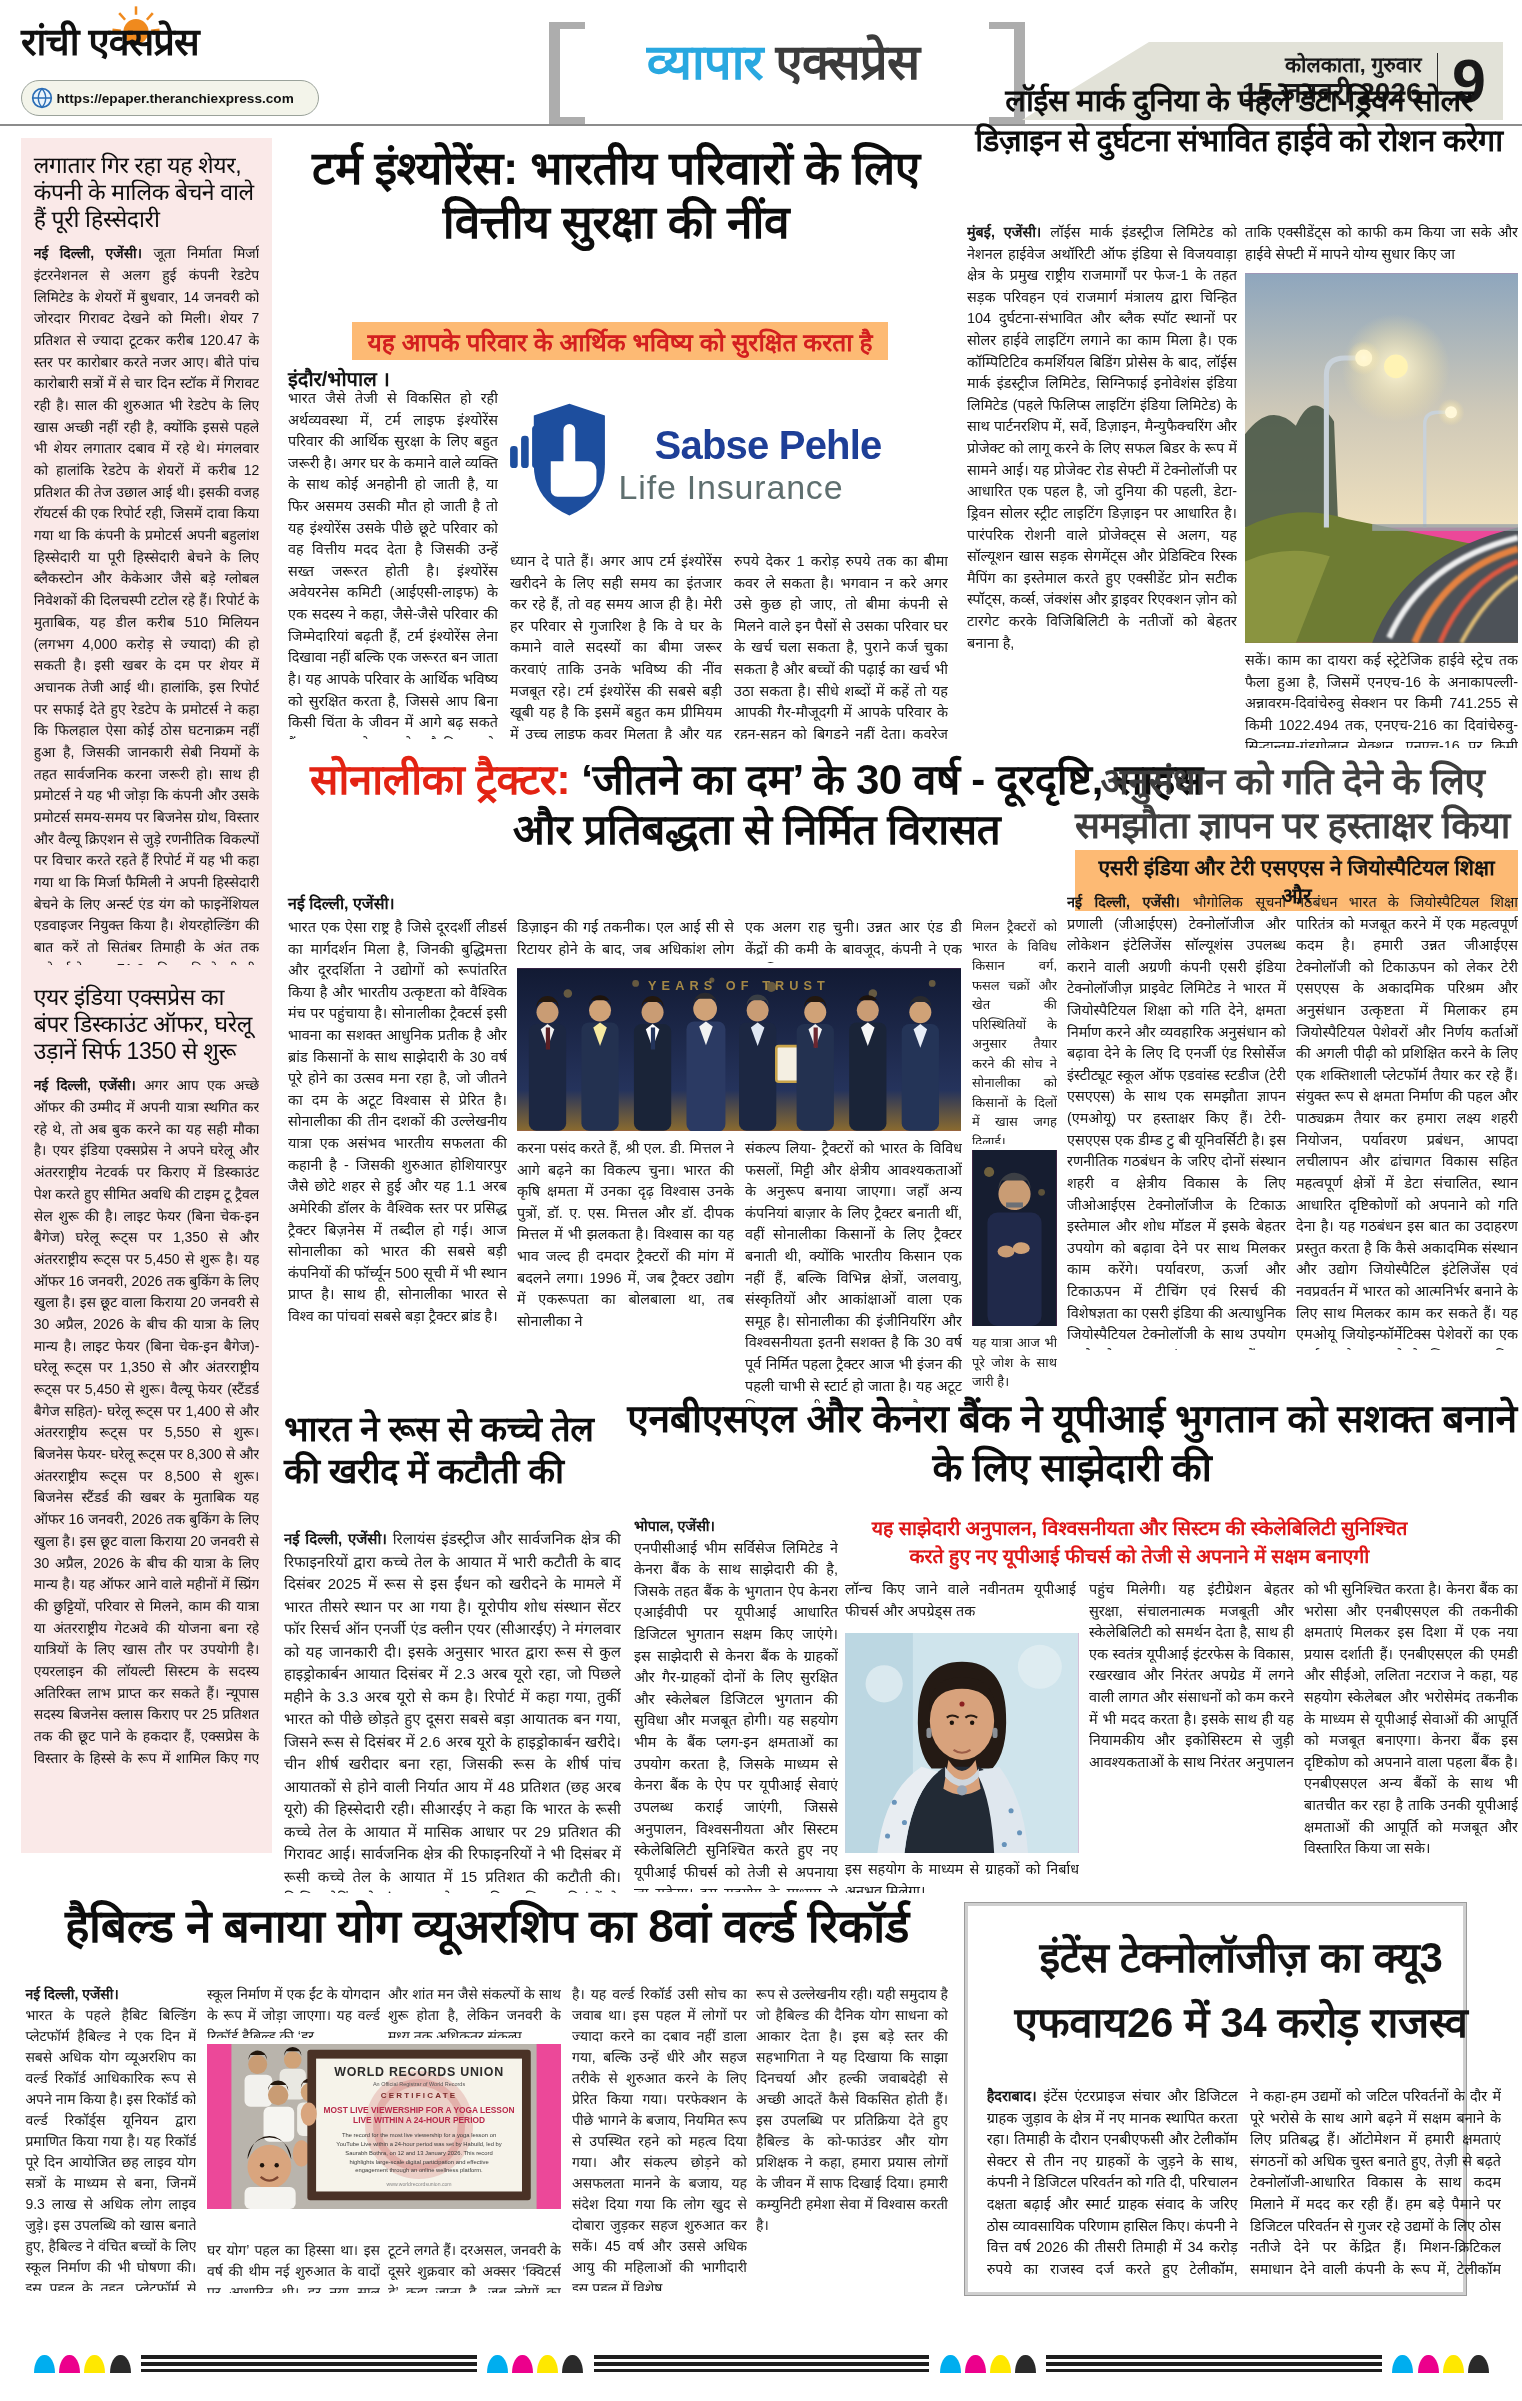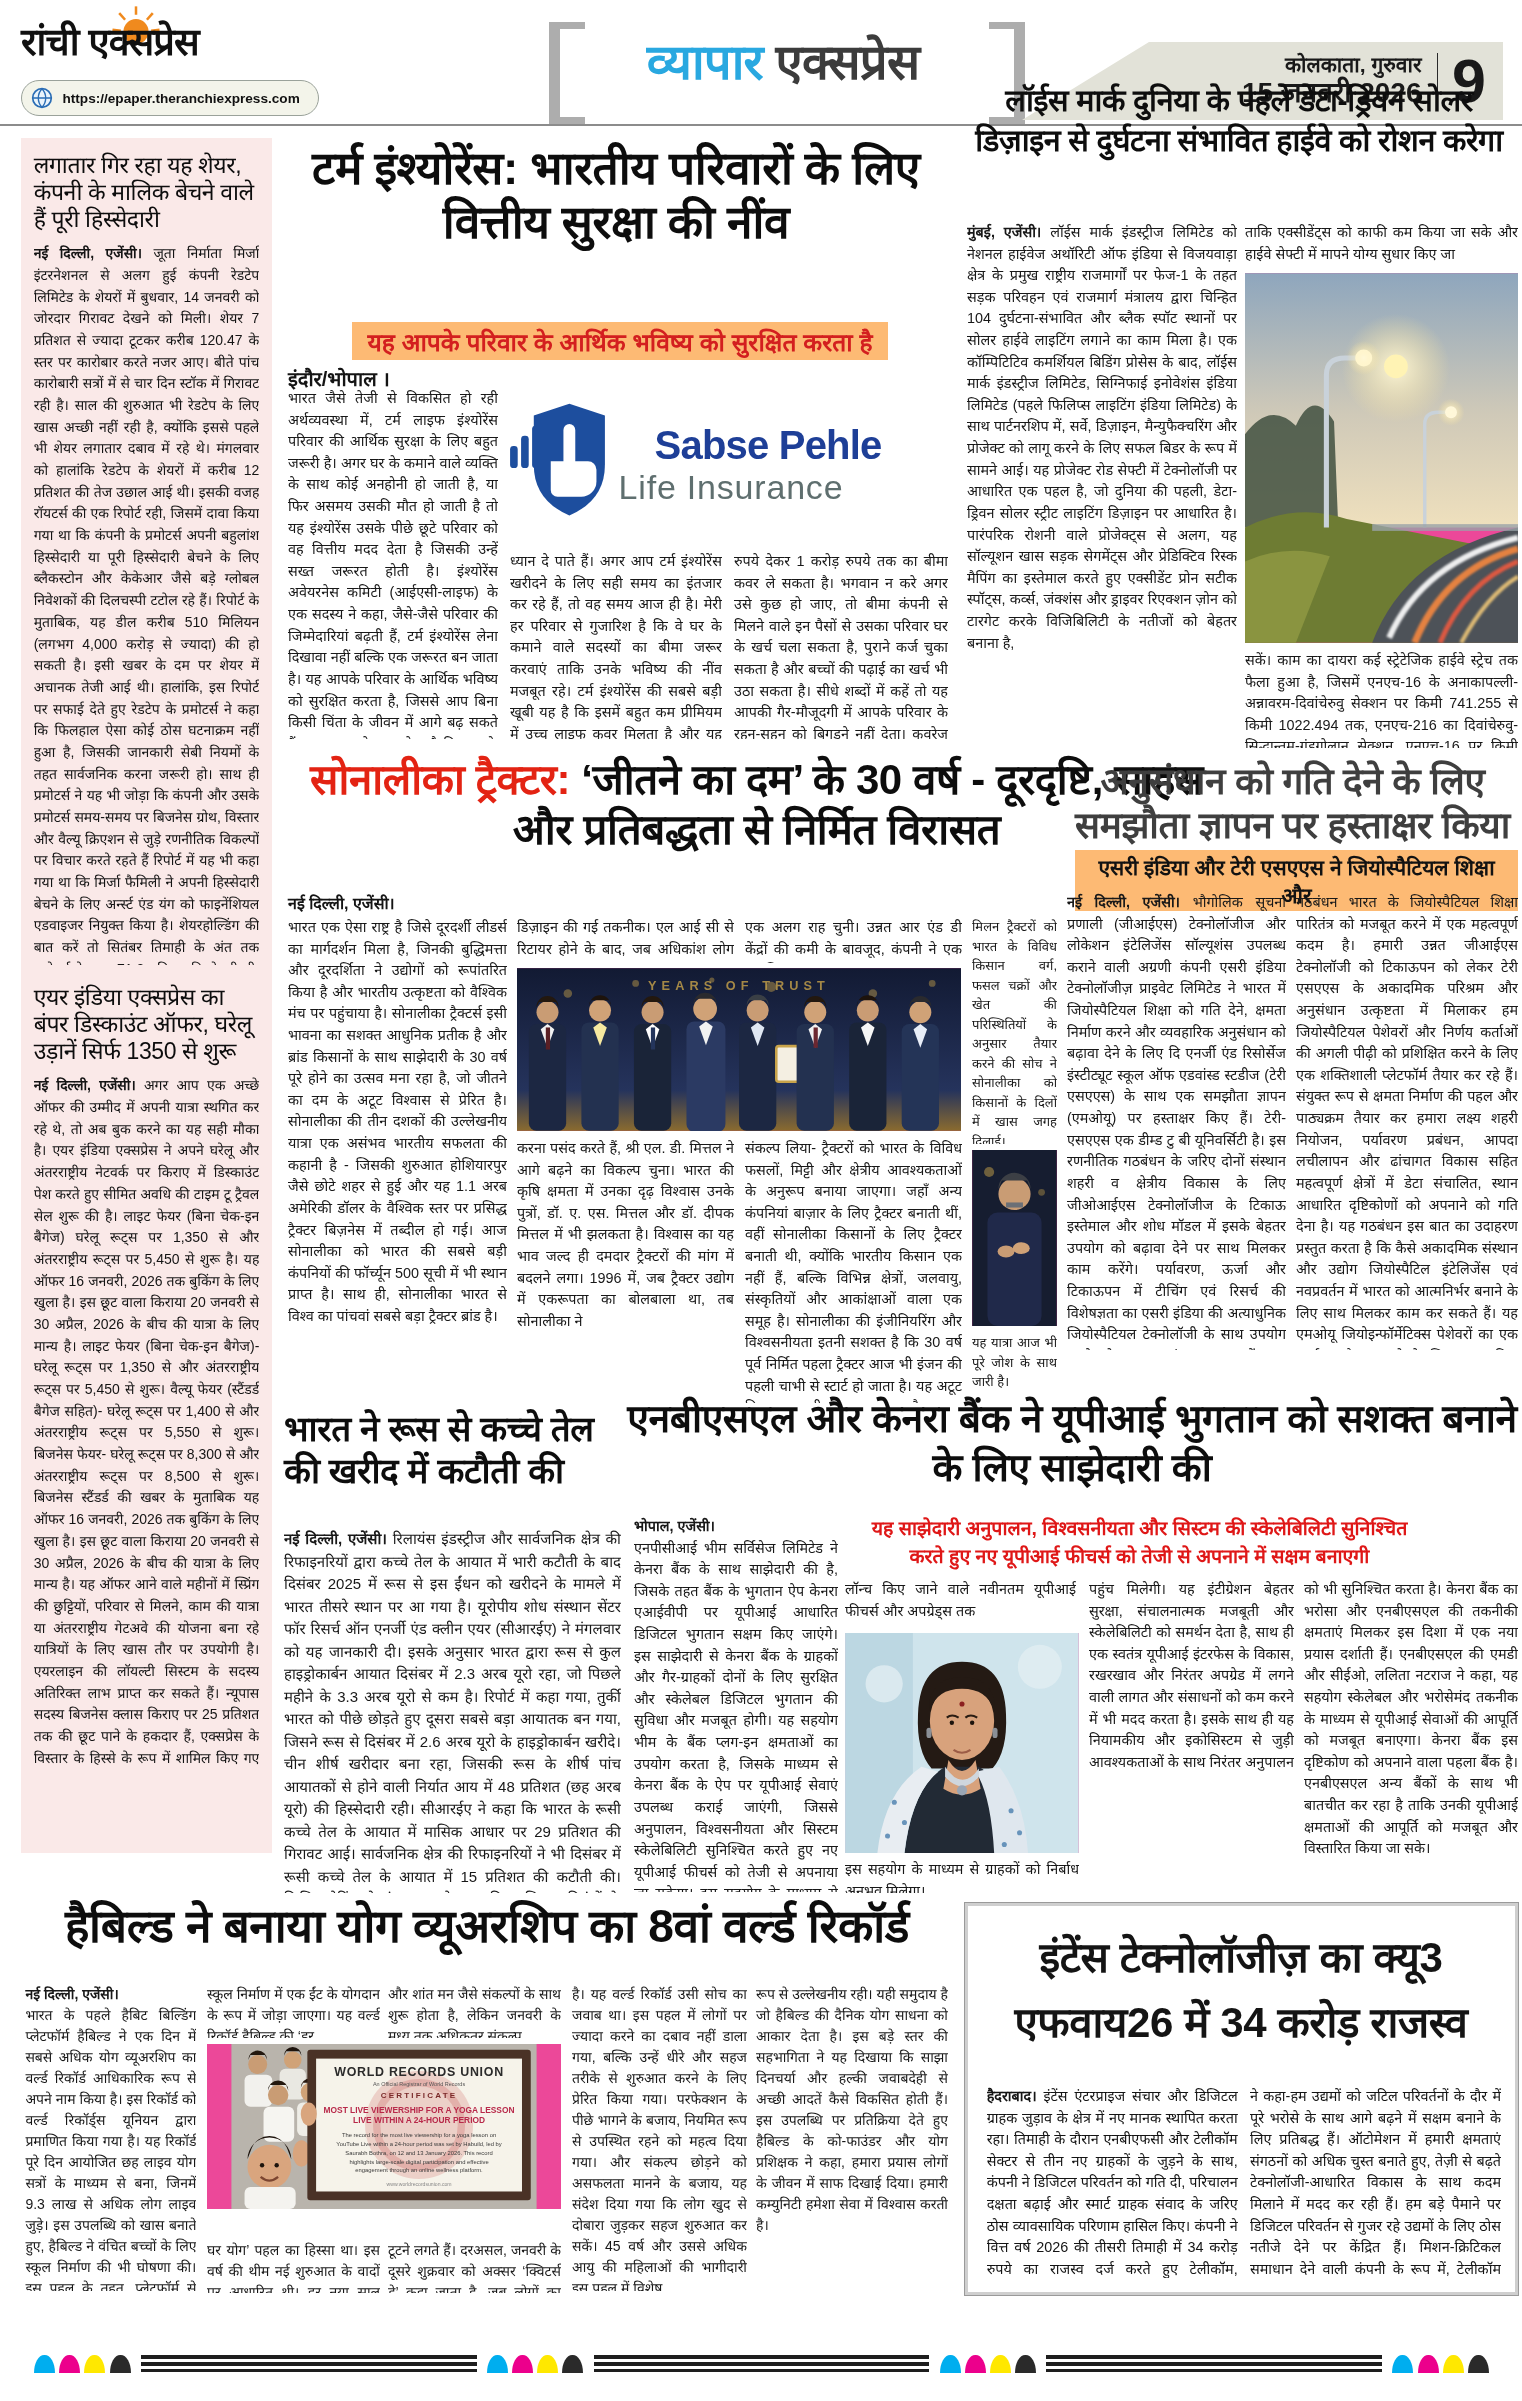--- a/index.html
+++ b/index.html
@@ -19,24 +19,24 @@
   .pink-body{font-size:14px;line-height:1.55;text-align:justify;overflow:hidden;margin-top:10.2px;}
   .bracket{position:absolute;width:25.4px;height:88px;}
   .bracket.l{border-left:11px solid #adadad;border-top:7.6px solid #adadad;border-bottom:7.6px solid #adadad;}
   .bracket.r{border-right:11px solid #adadad;border-top:7.6px solid #adadad;border-bottom:7.6px solid #adadad;}
   .datebox{position:absolute;left:1022px;top:42px;width:481px;height:78px;background:#e2e2d8;
            clip-path:polygon(127px 0,100% 0,100% 100%,0 100%);display:flex;align-items:center;justify-content:flex-end;}
   .datebox .dt{text-align:right;font-weight:800;color:#191919;line-height:1.15;}
   .datebox .sep{width:1.7px;height:56px;background:#2a2a2a;margin:0 13.6px 0 15.3px;}
   .datebox .pg{font-size:61px;font-weight:800;color:#191919;margin-right:17px;}
   .urlpill{position:absolute;left:21px;top:80px;width:298px;height:36px;border:1.7px solid #9aa29a;
-           border-radius:20.4px;background:#f3f4ea;display:flex;align-items:center;gap:10px;padding:0 8.5px;box-sizing:border-box;}
+           border-radius:20.4px;background:#f3f4ea;display:flex;align-items:center;gap:4px;padding:0 8.5px;box-sizing:border-box;}
   .urlpill span{font-weight:800;font-size:13.6px;color:#111;}
   .redsub{color:#df1717;font-weight:800;text-align:center;position:absolute;}
-  .box-intense{position:absolute;left:965px;top:1903px;width:553px;height:392px;border:3.4px solid #cfcfcf;
+  .box-intense{position:absolute;left:965px;top:1903px;width:501px;height:392px;border:3.4px solid #cfcfcf;
                outline:0.8px solid #9a9a9a;box-sizing:border-box;background:#fff;}
   .cmyk{display:flex;align-items:flex-end;gap:4.2px;}
   .cmyk i{display:block;width:21px;height:18.7px;border-radius:50% 50% 0 0/100% 100% 0 0;}
   .reglines{flex:1;margin:0 10.2px;}
   .regline{height:3.4px;background:#1e1e1e;margin:3.4px 0;}
   .footerbar{position:absolute;left:34px;top:2352px;width:1455px;display:flex;align-items:center;}
 </style>
 </head>
 <body>
 

